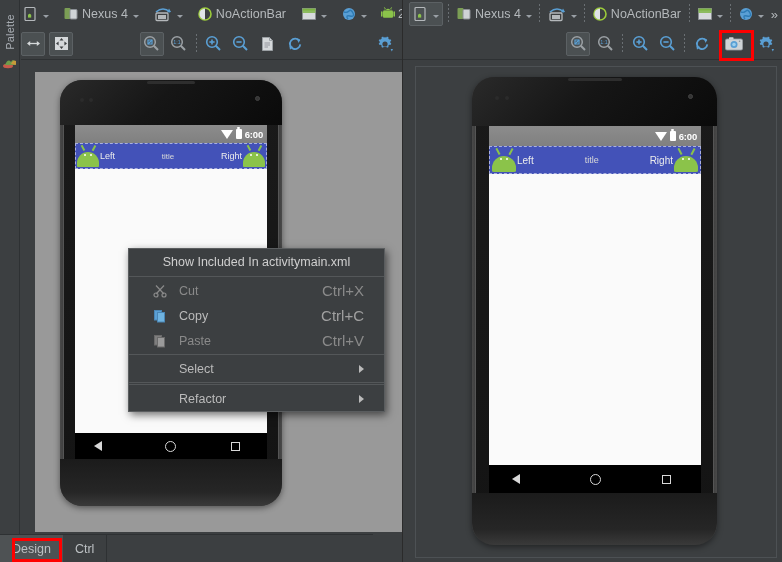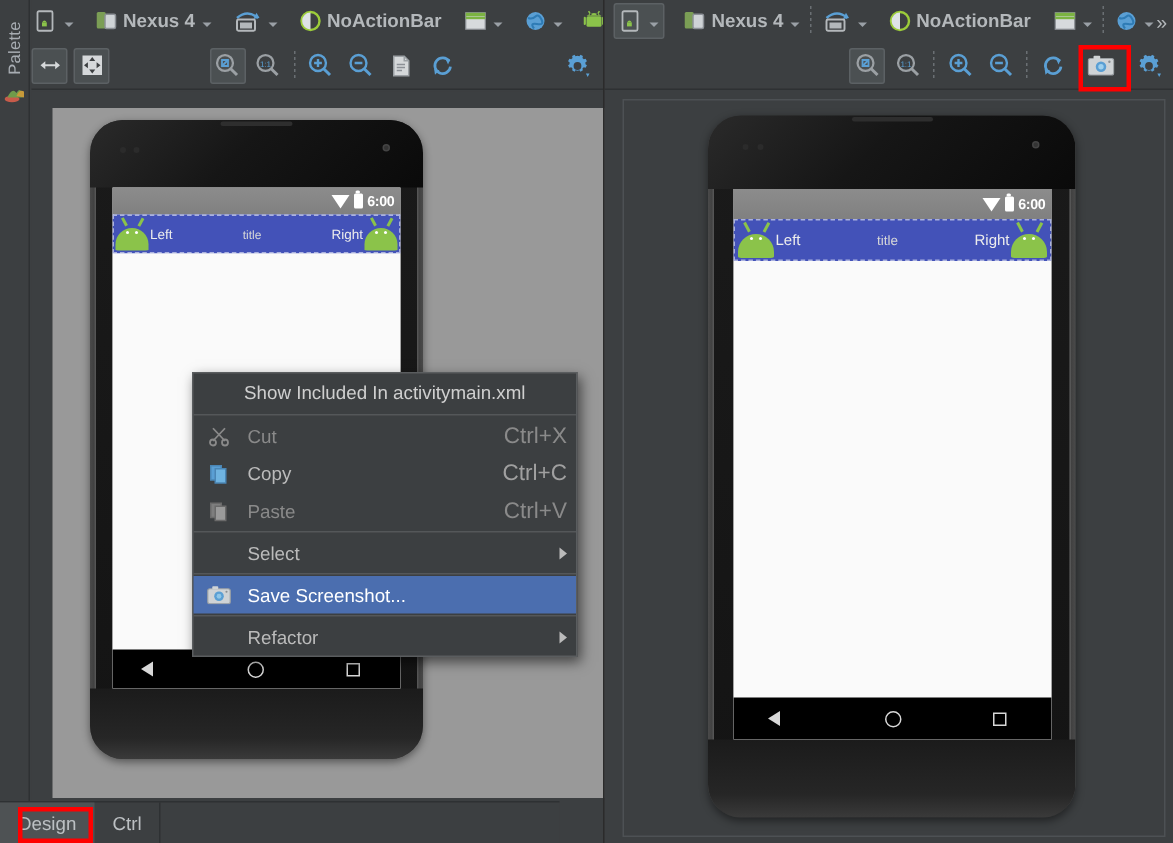--- a/index.html
+++ b/index.html
@@ -77,21 +77,21 @@
 
   .tb-item {
     display: flex; align-items: center;
     height: 24px;
     padding: 0 2px;
     gap: 2px;
     color: #b4b8bb;
     font-size: 12px;
     white-space: nowrap;
   }
-  .tb-label { color: #b4b8bb; font-size: 12.5px; padding: 0 1px; font-weight: bold; }
+  .tb-label { color: #b4b8bb; font-size: 12.5px; padding: 0 1px; }
   .caret {
     width: 0; height: 0;
     border-left: 3px solid transparent;
     border-right: 3px solid transparent;
     border-top: 3.5px solid #9aa0a6;
     margin-left: 2px; margin-top: 4px;
   }
   .dotted-sep {
     width: 1px; height: 20px;
     margin: 0 5px;
@@ -300,21 +300,21 @@
     border: 1px solid #5a5d5f;
     box-shadow: 2px 3px 8px rgba(0,0,0,.55);
     z-index: 50;
     padding: 0;
   }
   .menu-row {
     display: flex; align-items: center;
     height: 25px;
     color: #bbbbbb;
     font-size: 12.5px;
-    padding: 0 6px;
+    padding: 0 20px;
     position: relative;
   }
   .menu-row.header {
     justify-content: center;
     height: 26px;
     color: #cfcfcf;
   }
   .menu-row .m-icon {
     width: 22px; height: 16px;
     flex: 0 0 22px;
@@ -624,32 +624,20 @@
       <div class="menu-sep"></div>
 
       <div class="menu-row">
         <span class="m-icon"></span>
         <span class="m-label">Select</span>
         <span class="submenu-arrow"></span>
       </div>
 
       <div class="menu-sep"></div>
 
-      <div class="menu-row selected">
-        <span class="m-icon">
-          <svg width="16" height="13" viewBox="0 0 16 13">
-            <rect x="0.5" y="2.5" width="15" height="10" rx="1.4" fill="#cfd3d6" stroke="#9ba0a4" stroke-width="0.8"></rect>
-            <rect x="3.5" y="0.8" width="4" height="2" rx=".6" fill="#cfd3d6"></rect>
-            <circle cx="8" cy="7.5" r="3.2" fill="#5a9fd4"></circle>
-            <circle cx="8" cy="7.5" r="1.6" fill="#8ec6e8"></circle>
-            <circle cx="13" cy="4.5" r=".7" fill="#8a8f93"></circle>
-          </svg>
-        </span>
-        <span class="m-label">Save Screenshot...</span>
-      </div>
 
       <div class="menu-sep"></div>
 
       <div class="menu-row">
         <span class="m-icon"></span>
         <span class="m-label">Refactor</span>
         <span class="submenu-arrow"></span>
       </div>
 
     </div>

